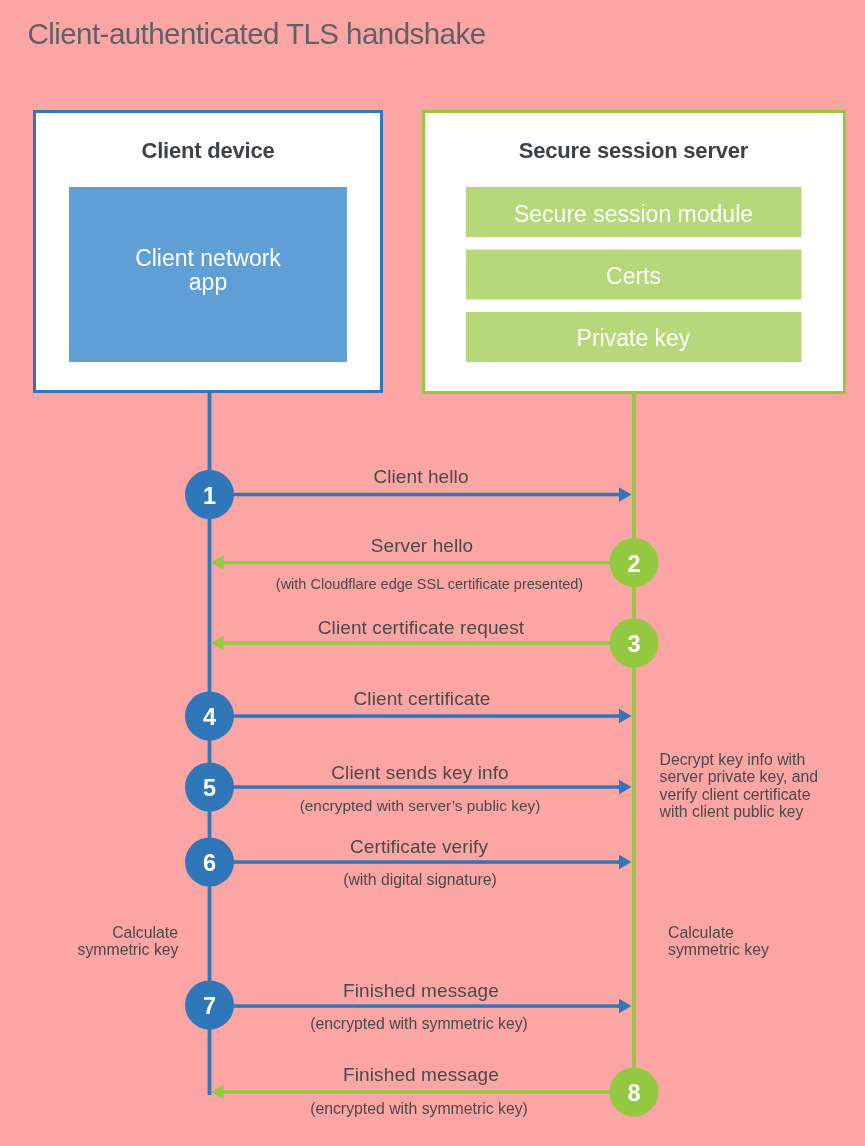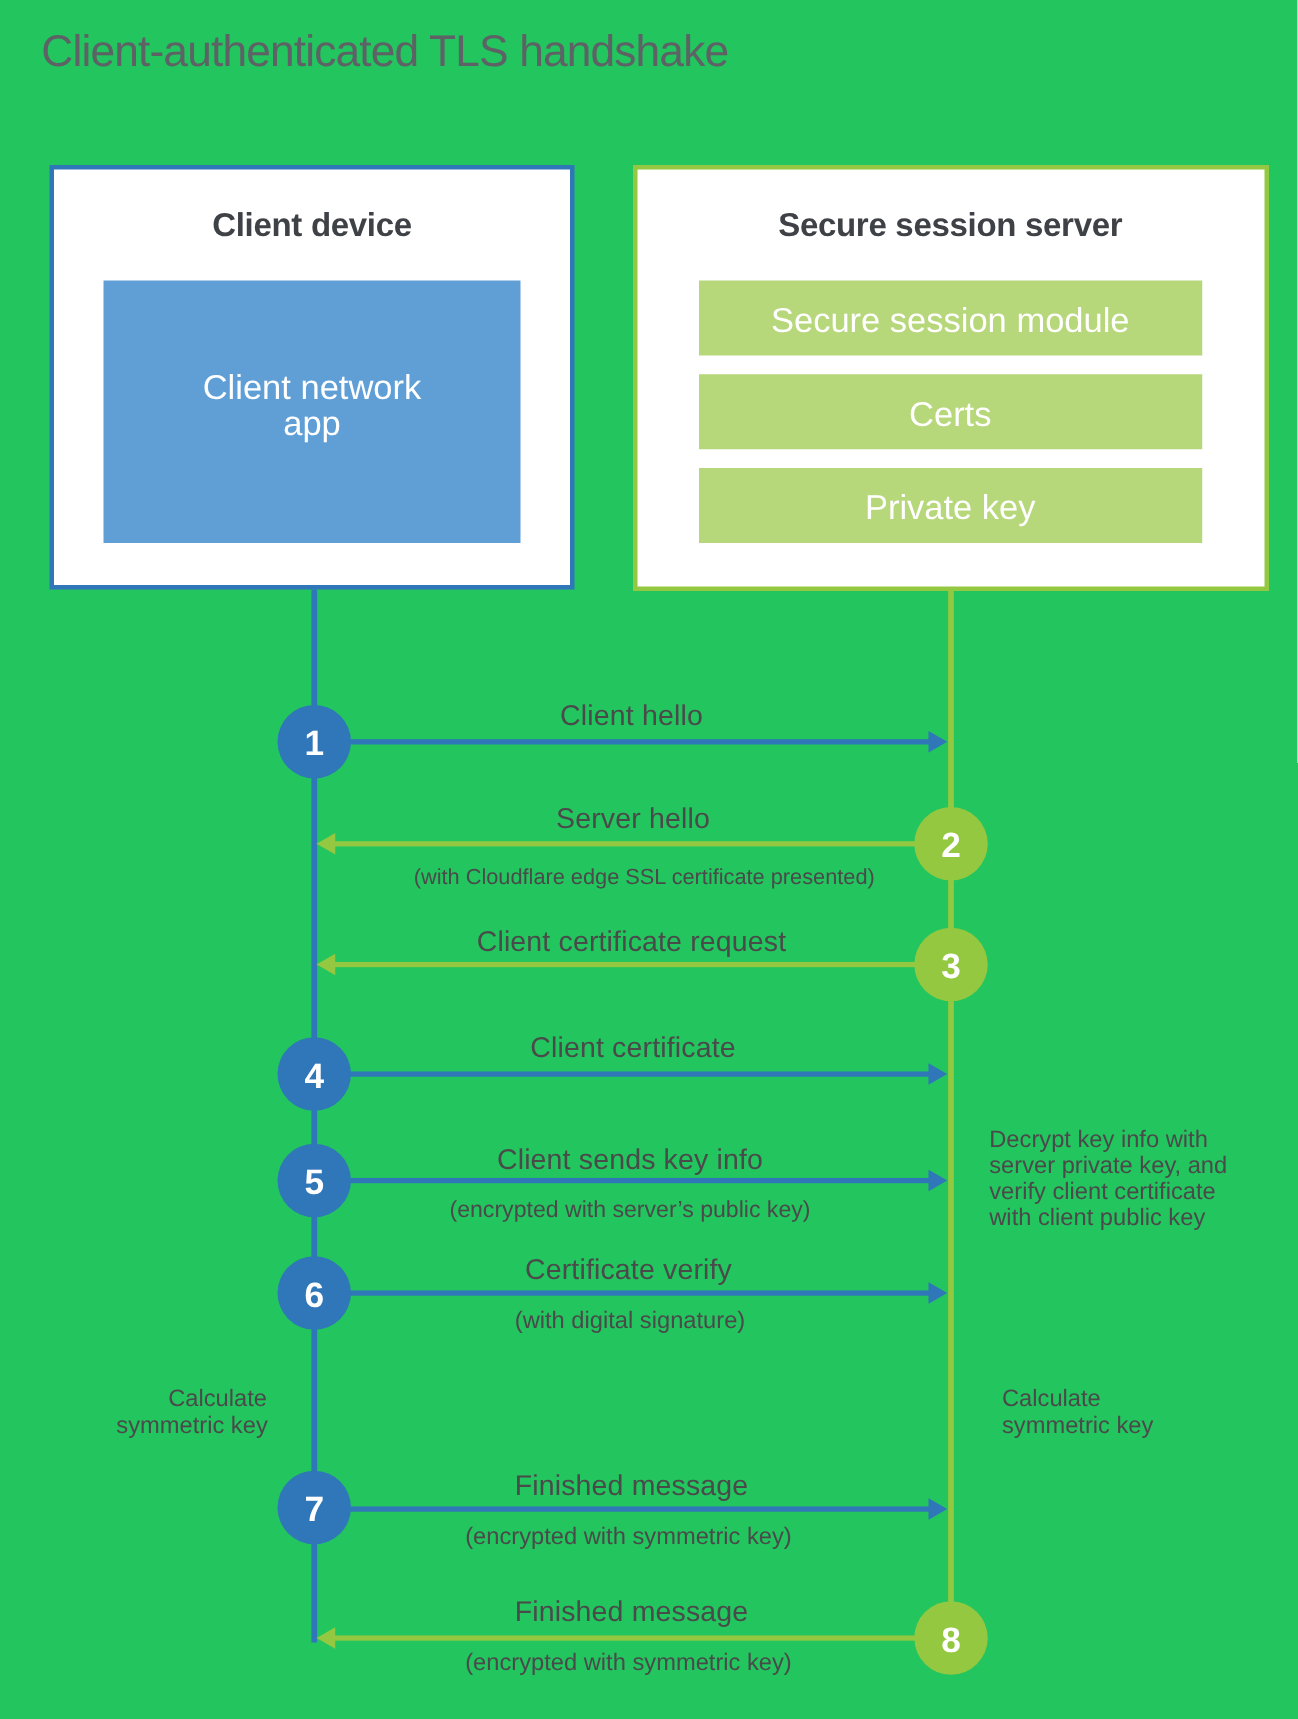--- a/index.html
+++ b/index.html
@@ -1,16 +1,16 @@
 <!DOCTYPE html>
 <html><head>
 <meta charset="utf-8">
 <style>
   html,body{margin:0;padding:0;background:#ffffff;}
-  .wrap{position:relative;width:865px;height:1146px;background:#22c55e;overflow:hidden;text-align:center;}
+  .wrap{position:relative;width:865px;height:1146px;background:#fca5a5;overflow:hidden;text-align:center;}
   svg{position:absolute;left:0;top:0;}
   text{font-family:"Liberation Sans",sans-serif;}
 </style>
 </head>
 <body>
 <div class="wrap">
 <svg width="865" height="1146" viewBox="0 0 865 1146">
 
   <text x="27.5" y="44" font-size="29.5" fill="#5e6165" letter-spacing="-0.55">Client-authenticated TLS handshake</text>
 

